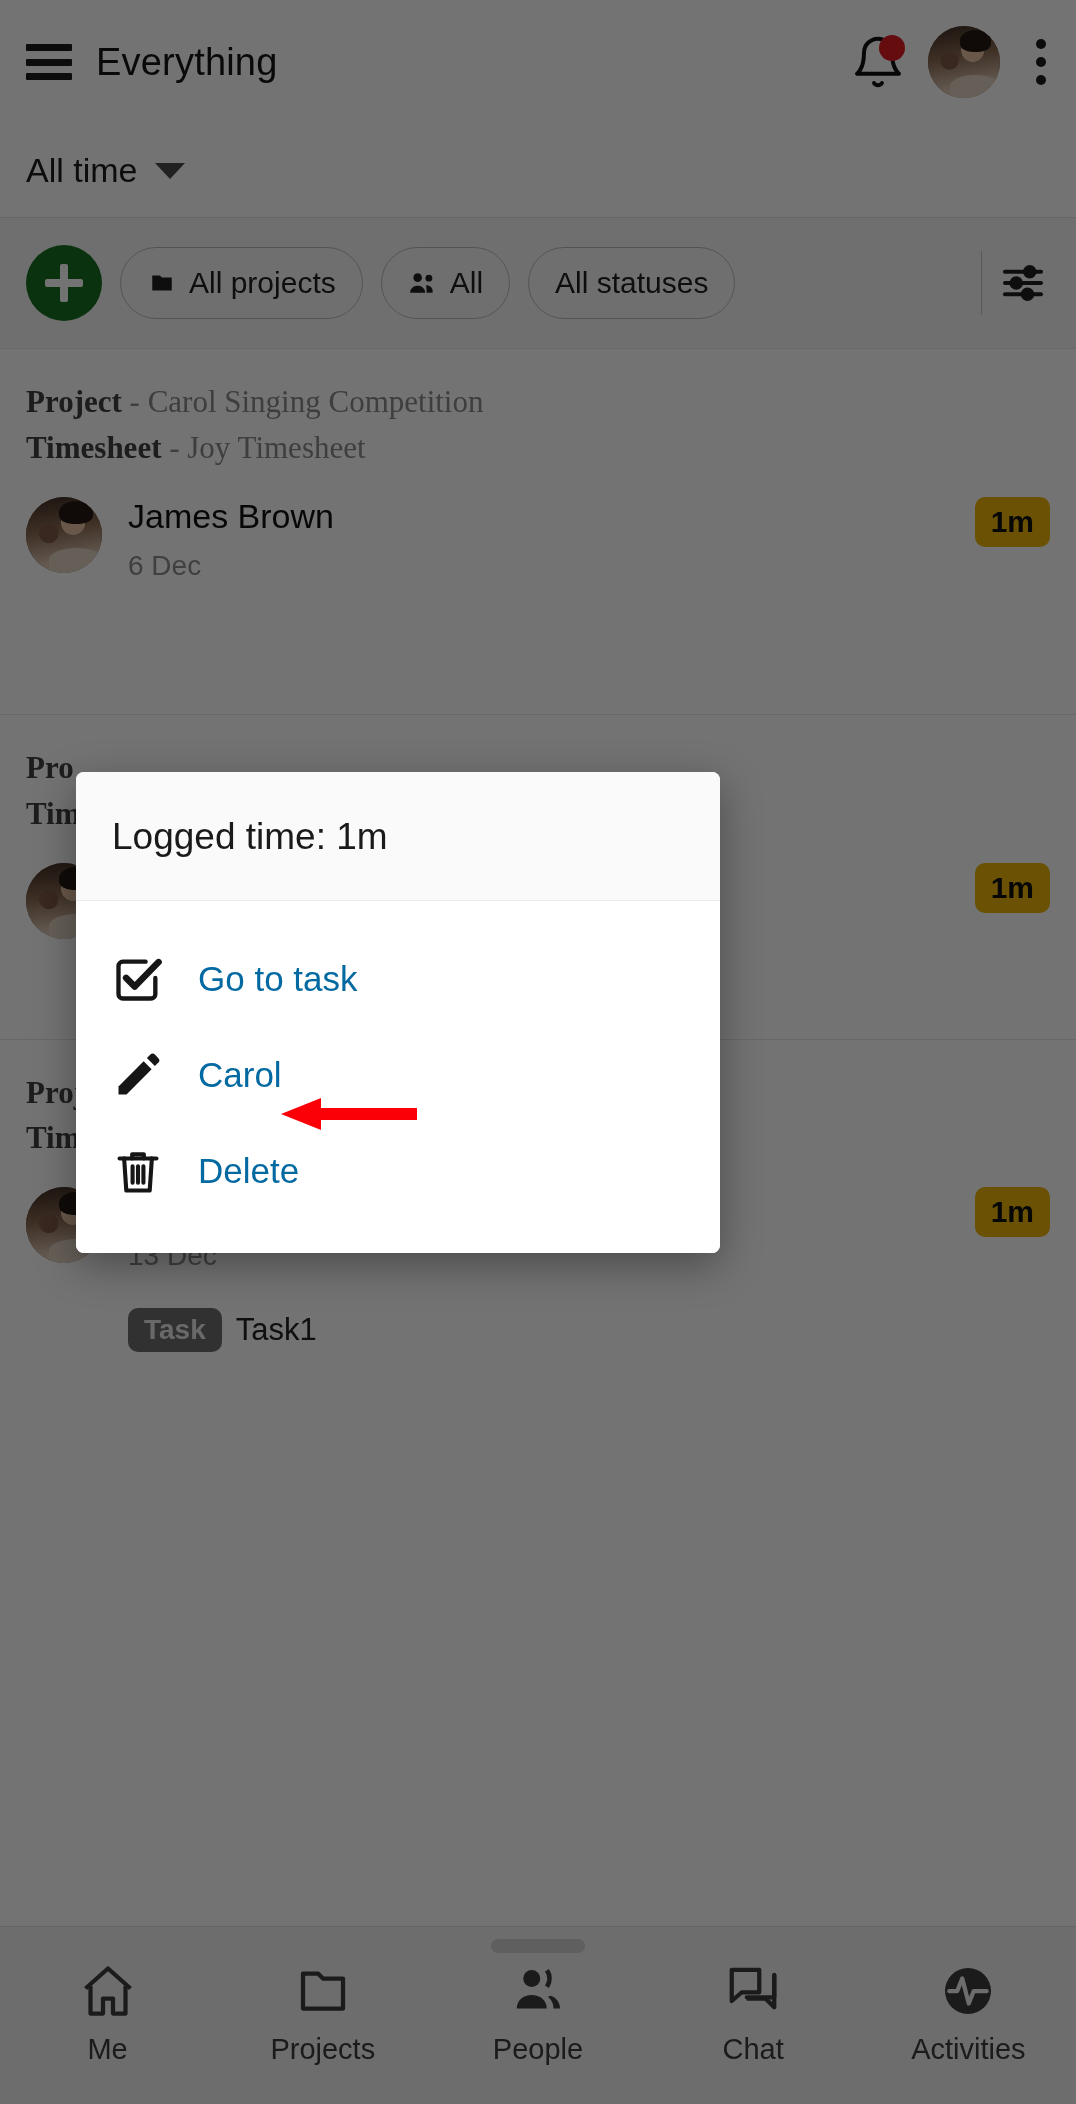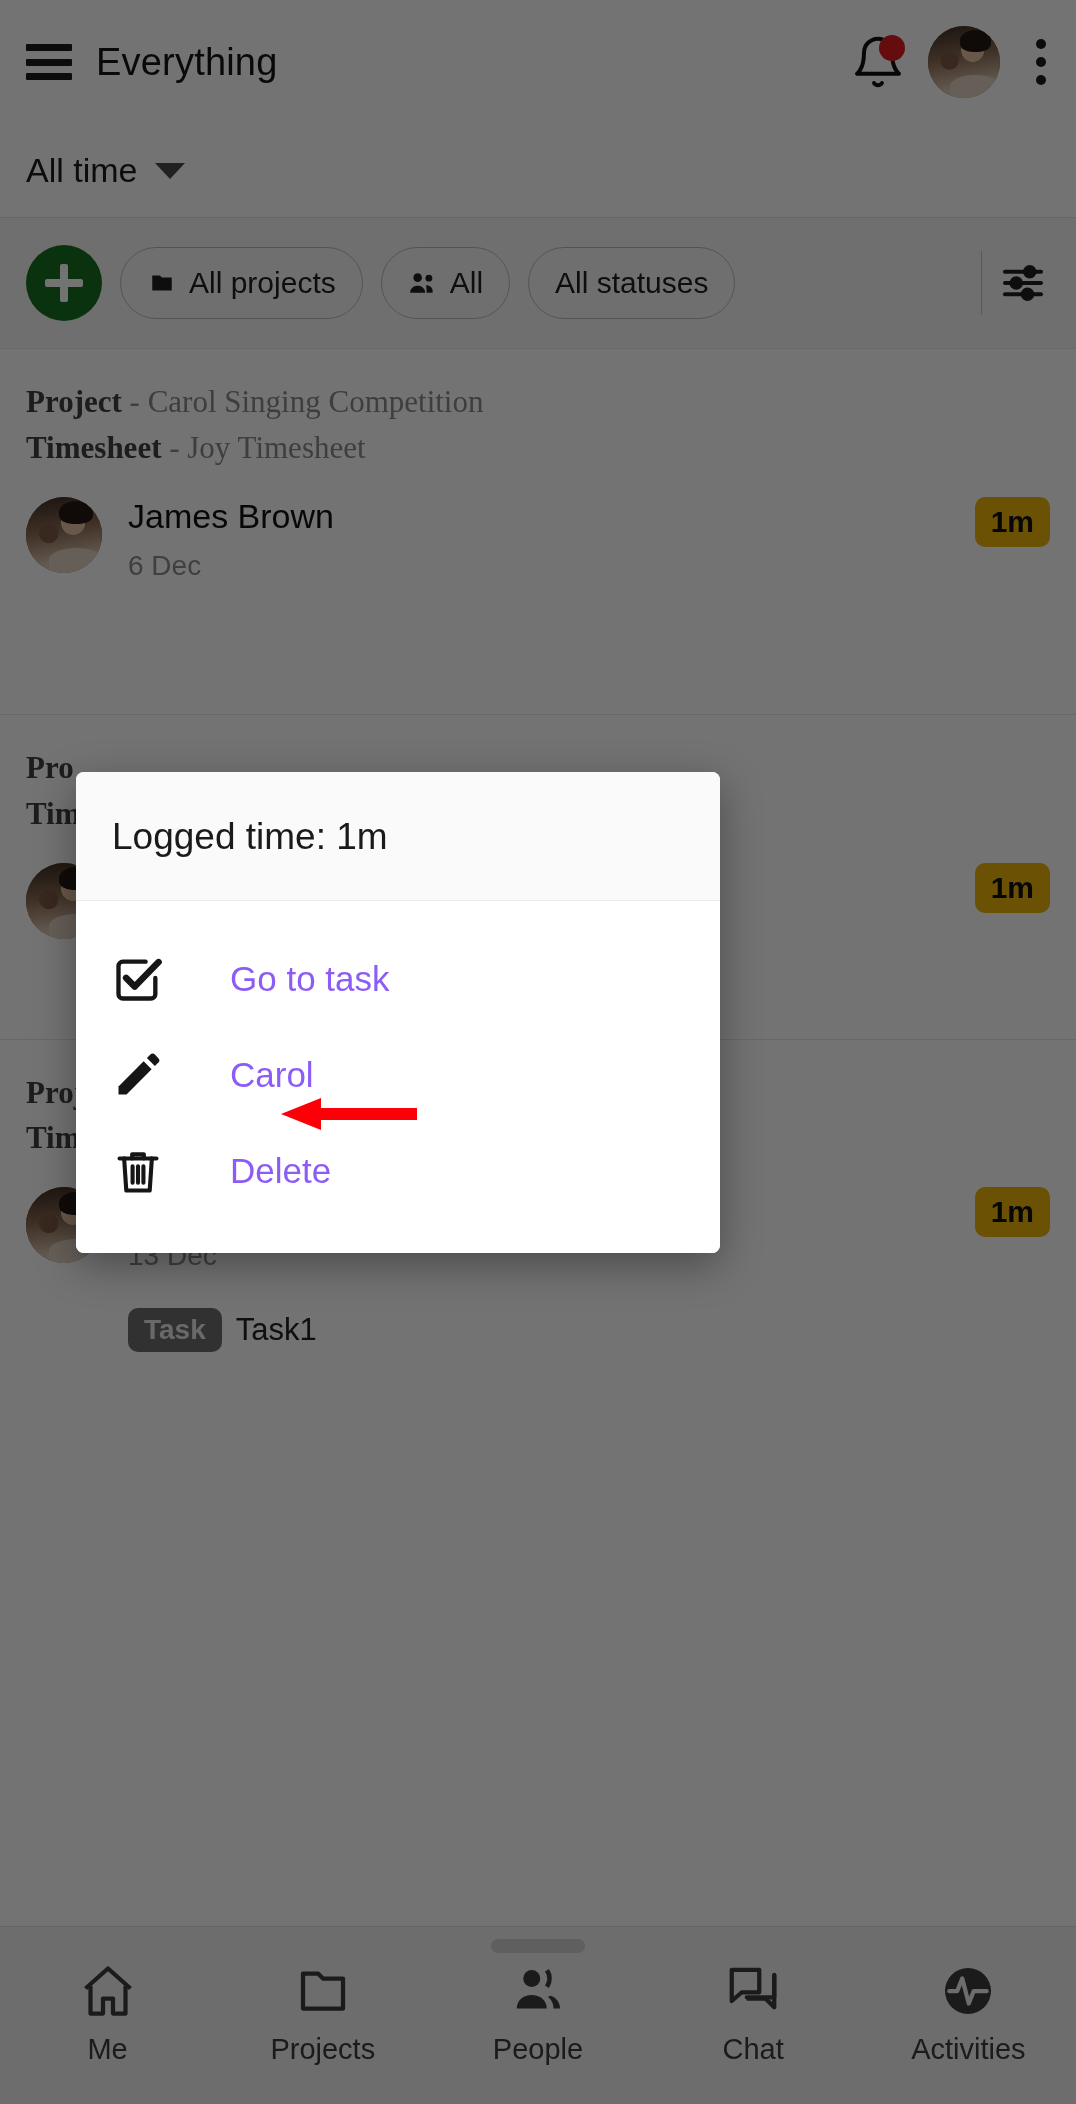--- a/index.html
+++ b/index.html
@@ -146,21 +146,21 @@
     background:#fafafa; border-bottom: 1px solid #ececec;
     padding: 44px 36px 42px 36px;
   }
   .dialog-title { font-size: 37px; color:#1a1a1a; }
   .dialog-body { padding: 30px 0 34px 0; background:#fff; }
   .menu-item {
     display:flex; align-items:center; gap: 34px;
     padding: 22px 36px; cursor:pointer;
   }
   .menu-item .mi-icon { width: 52px; height: 52px; flex:0 0 auto; display:flex; align-items:center; justify-content:center; }
-  .menu-item .mi-label { font-size: 35px; color:#8b5cf6;margin-left:32px; }
+  .menu-item .mi-label { font-size: 35px; color:#0369a1; }
 
   
   .arrow { position:absolute; z-index: 70; left: 281px; top: 1096px; }
 </style>
 </head>
 <body>
 
 <div id="app-root">
 
   <div class="appbar">

